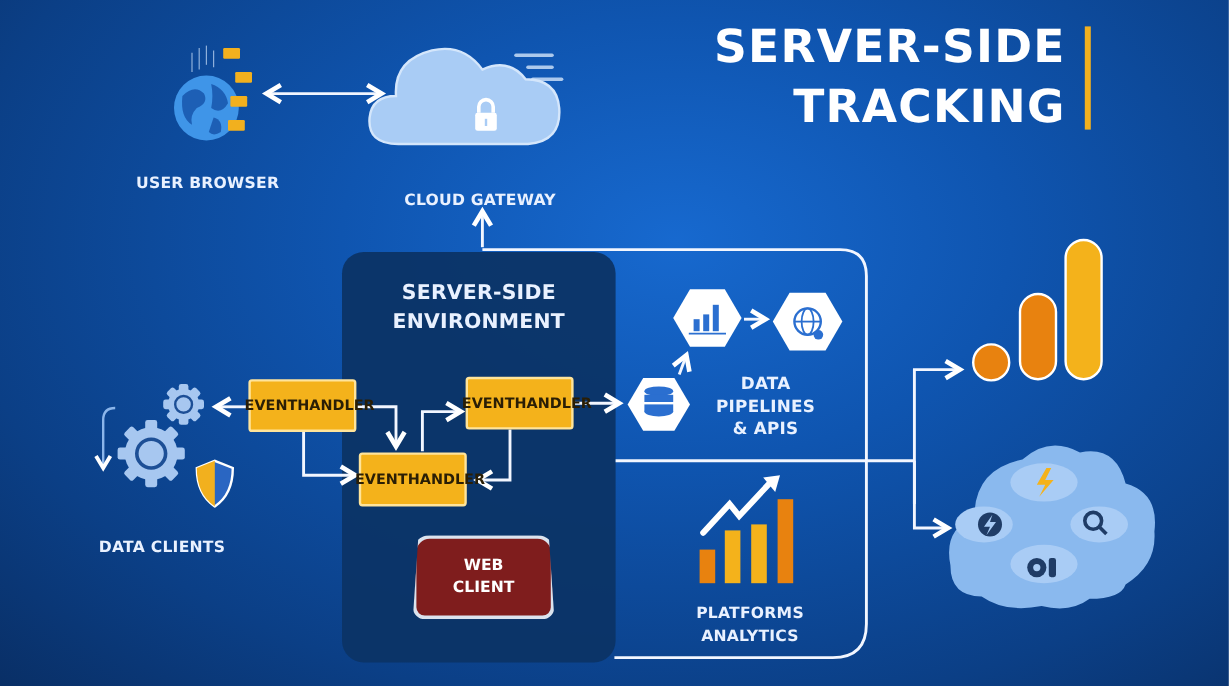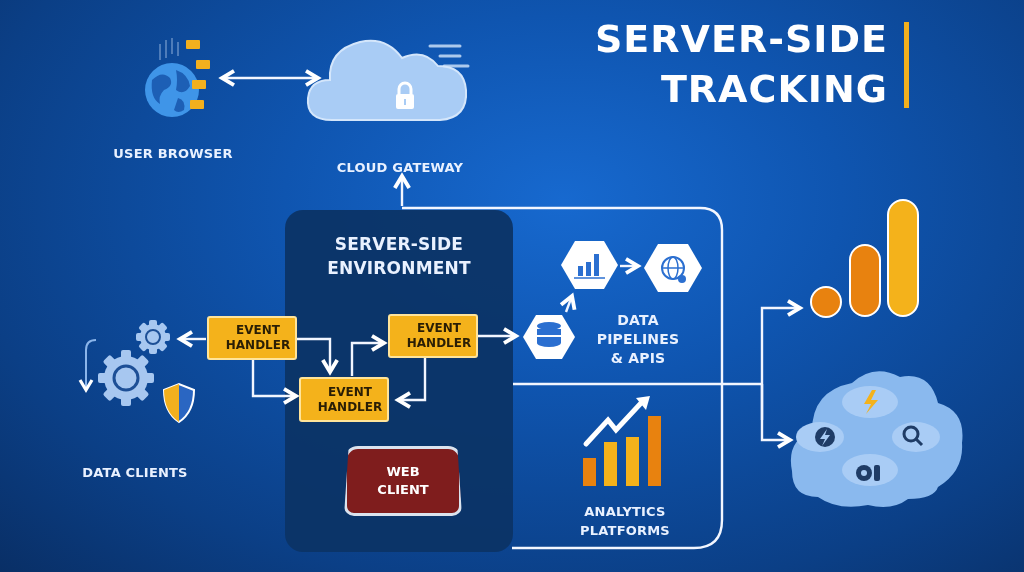--- a/index.html
+++ b/index.html
@@ -19,21 +19,21 @@
     color: #fff; letter-spacing: 1px;
   }
   .title-bar { position: absolute; left: 904px; top: 22px; width: 5px; height: 86px; background: #f2b01e; }
   .env-panel {
     position: absolute; left: 285px; top: 210px; width: 228px; height: 342px;
     background: #0c3466; border-radius: 18px; opacity: 0.95;
   }
   .handler {
     position: absolute; background: #f4b21b; border: 2px solid #ffe49a; border-radius: 3px;
     color: #2a1e05; font-weight: bold; font-size: 12px; line-height: 15px; text-align: center;
-    display: flex; flex-direction: column; justify-content: center; align-items: center;
+    display: flex; flex-direction: row; justify-content: center; align-items: center;
     box-sizing: border-box;
     padding-left: 12px;
   }
   .web-client {
     position: absolute; left: 344px; top: 446px; width: 118px; height: 70px;
     background: #7f1d1d; border: 3px solid #dbe3ee; border-radius: 14px 14px 10px 10px;
     color: #fff; font-weight: bold; font-size: 13px; line-height: 18px; text-align: center;
     display: flex; flex-direction: column; justify-content: center; box-sizing: border-box;
     clip-path: polygon(4% 0, 96% 0, 100% 100%, 0 100%);
   }
@@ -219,27 +219,27 @@
   <span>HANDLER</span>
 </div>
 
 <div class="web-client">
   <span>WEB</span>
   <span>CLIENT</span>
 </div>
 
 <div class="label" style="left:90px; top:146px; width:166px; font-size:13px;text-align:center;">USER BROWSER</div>
 <div class="label" style="left:310px; top:160px; width:180px; font-size:13px;">CLOUD GATEWAY</div>
-<div class="label" style="left:62px; top:465px; width:146px; font-size:13px;">DATA CLIENTS</div>
+<div class="label" style="left:62px; top:449px; width:146px; font-size:13px;">DATA CLIENTS</div>
 
 <div class="label" style="left:585px; top:311px; width:106px; font-size:14px; line-height:19px;text-align:center;">
   <div>DATA</div>
   <div>PIPELINES</div>
   <div>&amp; APIS</div>
 </div>
 
 <div class="label" style="left:560px; top:502px; width:130px; font-size:13px; line-height:19px;">
+  <div>PLATFORMS</div>
   <div>ANALYTICS</div>
-  <div>PLATFORMS</div>
 </div>
 
 <div class="label" style="left:796px; top:506px; width:150px; font-size:13px; line-height:19px;">
 </div>
 
 </body></html>

